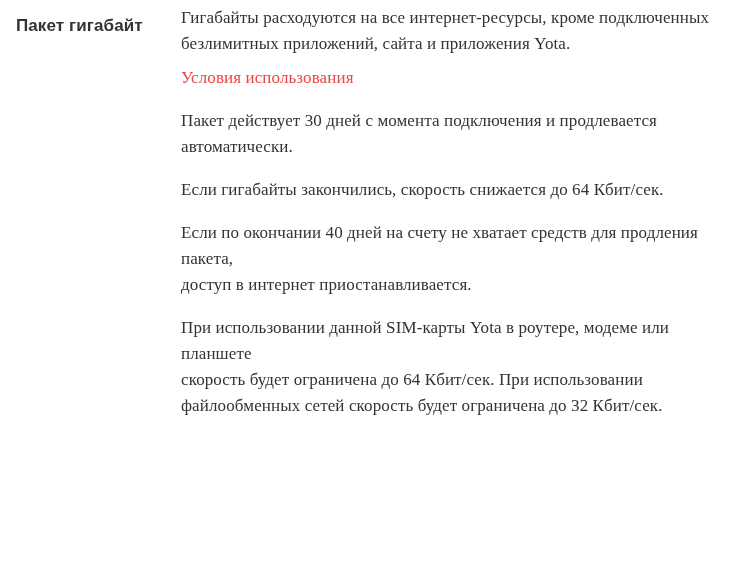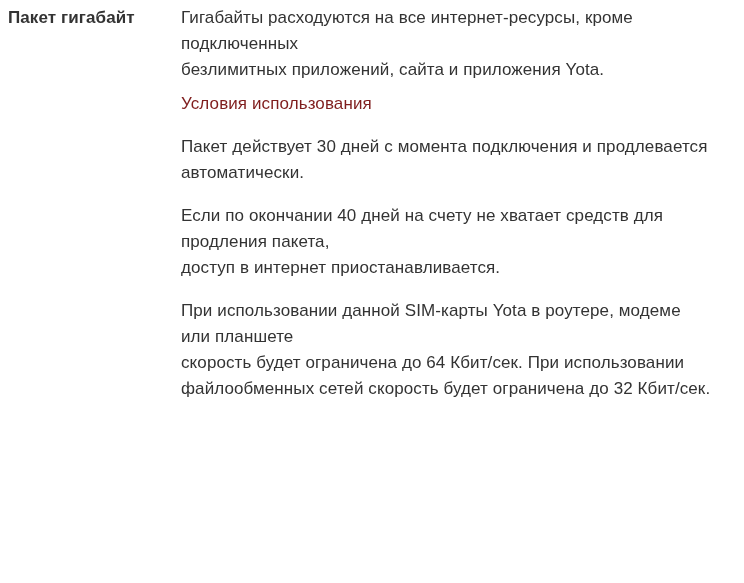--- a/index.html
+++ b/index.html
@@ -16,60 +16,62 @@
   .section {
     display: flex;
     box-sizing: border-box;
     padding: 5px 30px 0 8px;
   }
   .label-col {
     width: 173px;
     flex: 0 0 173px;
   }
   .section-title {
-    margin: 0;
+    margin: 8px;
     font-size: 17px;
     font-weight: bold;
     line-height: 26px;
     color: #333333;
     letter-spacing: 0.1px;
   }
   .content-col {
     flex: 1 1 auto;
     max-width: 533px;
   }
   .para {
     margin: 0;
     font-size: 17px;
     line-height: 26px;
     color: #333333;
     white-space: pre-line; 
     letter-spacing: 0.1px;
+    font-family: Liberation Serif, serif;
   }
   .para + .para {
     margin-top: 17px;
   }
   .para.muted {
-    color: #7f1d1d;
+    color: #ef4444;
     margin-top: 8px;
   }
 </style>
 </head>
 <body>
 
 <div class="section">
   <div class="label-col">
     <h2 class="section-title">Пакет гигабайт</h2>
   </div>
   <div class="content-col">
     <p class="para">Гигабайты расходуются на все интернет-ресурсы, кроме подключенных
 безлимитных приложений, сайта и приложения Yota.</p>
     <p class="para muted">Условия использования</p>
     <p class="para">Пакет действует 30 дней с момента подключения и продлевается
 автоматически.</p>
+    <p class="para">Если гигабайты закончились, скорость снижается до 64 Кбит/сек.</p>
     <p class="para">Если по окончании 40 дней на счету не хватает средств для продления пакета,
 доступ в интернет приостанавливается.</p>
     <p class="para">При использовании данной SIM-карты Yota в роутере, модеме или планшете
 скорость будет ограничена до 64 Кбит/сек. При использовании
 файлообменных сетей скорость будет ограничена до 32 Кбит/сек.</p>
 
   </div>
 </div>
 
 </body></html>

